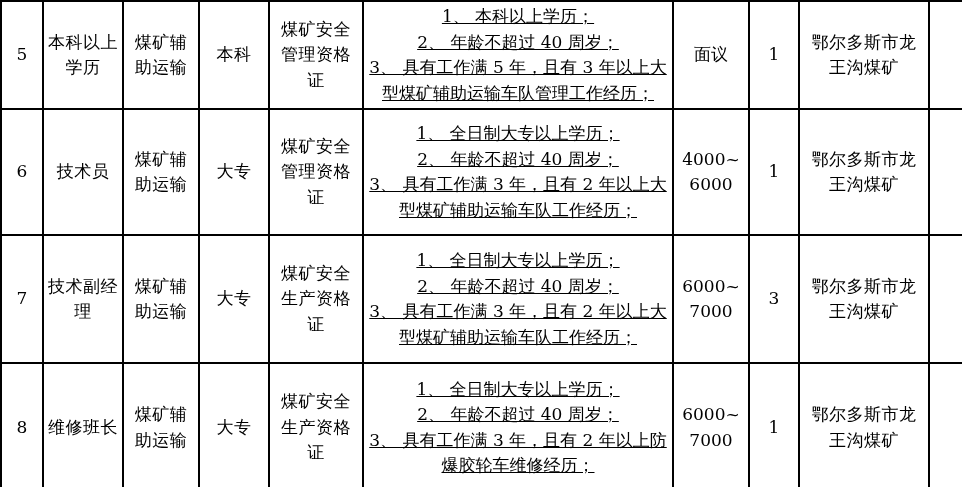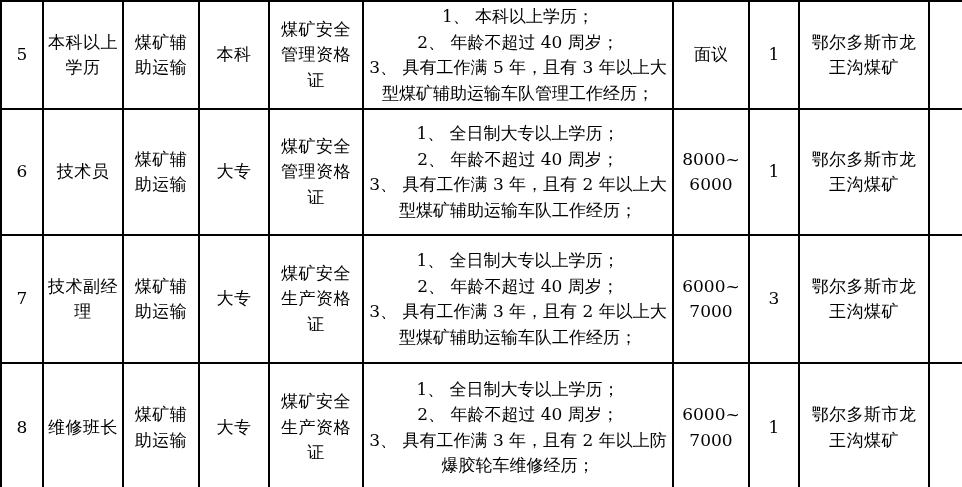--- a/index.html
+++ b/index.html
@@ -61,20 +61,21 @@
 
   td.cell-req {
     text-align: left;
     padding-left: 6px;
     padding-right: 4px;
     font-size: 16.5px;
     line-height: 1.62;
   }
   td.cell-req .line {
     white-space: normal;
+    text-decoration: underline;
   }
   td.cell-tail { border-right: 2px solid #000; }
 
   
   tr.r1 { height: 104px; }
   tr.r2 { height: 126px; }
   tr.r3 { height: 128px; }
   tr.r4 { height: 129px; }
 </style>
 </head>
@@ -115,21 +116,21 @@
         <td class="cell-no">6</td>
         <td class="cell-post">技术员</td>
         <td class="cell-unit">煤矿辅助运输</td>
         <td class="cell-edu">大专</td>
         <td class="cell-cert">煤矿安全管理资格证</td>
         <td class="cell-req">
           <div class="line">1、 全日制大专以上学历；</div>
           <div class="line">2、 年龄不超过 40 周岁；</div>
           <div class="line">3、 具有工作满 3 年，且有 2 年以上大型煤矿辅助运输车队工作经历；</div>
         </td>
-        <td class="cell-salary">8000~6000</td>
+        <td class="cell-salary">4000~6000</td>
         <td class="cell-count">1</td>
         <td class="cell-place">鄂尔多斯市龙王沟煤矿</td>
         <td class="cell-tail"></td>
       </tr>
       <tr class="r3">
         <td class="cell-no">7</td>
         <td class="cell-post">技术副经理</td>
         <td class="cell-unit">煤矿辅助运输</td>
         <td class="cell-edu">大专</td>
         <td class="cell-cert">煤矿安全生产资格证</td>

